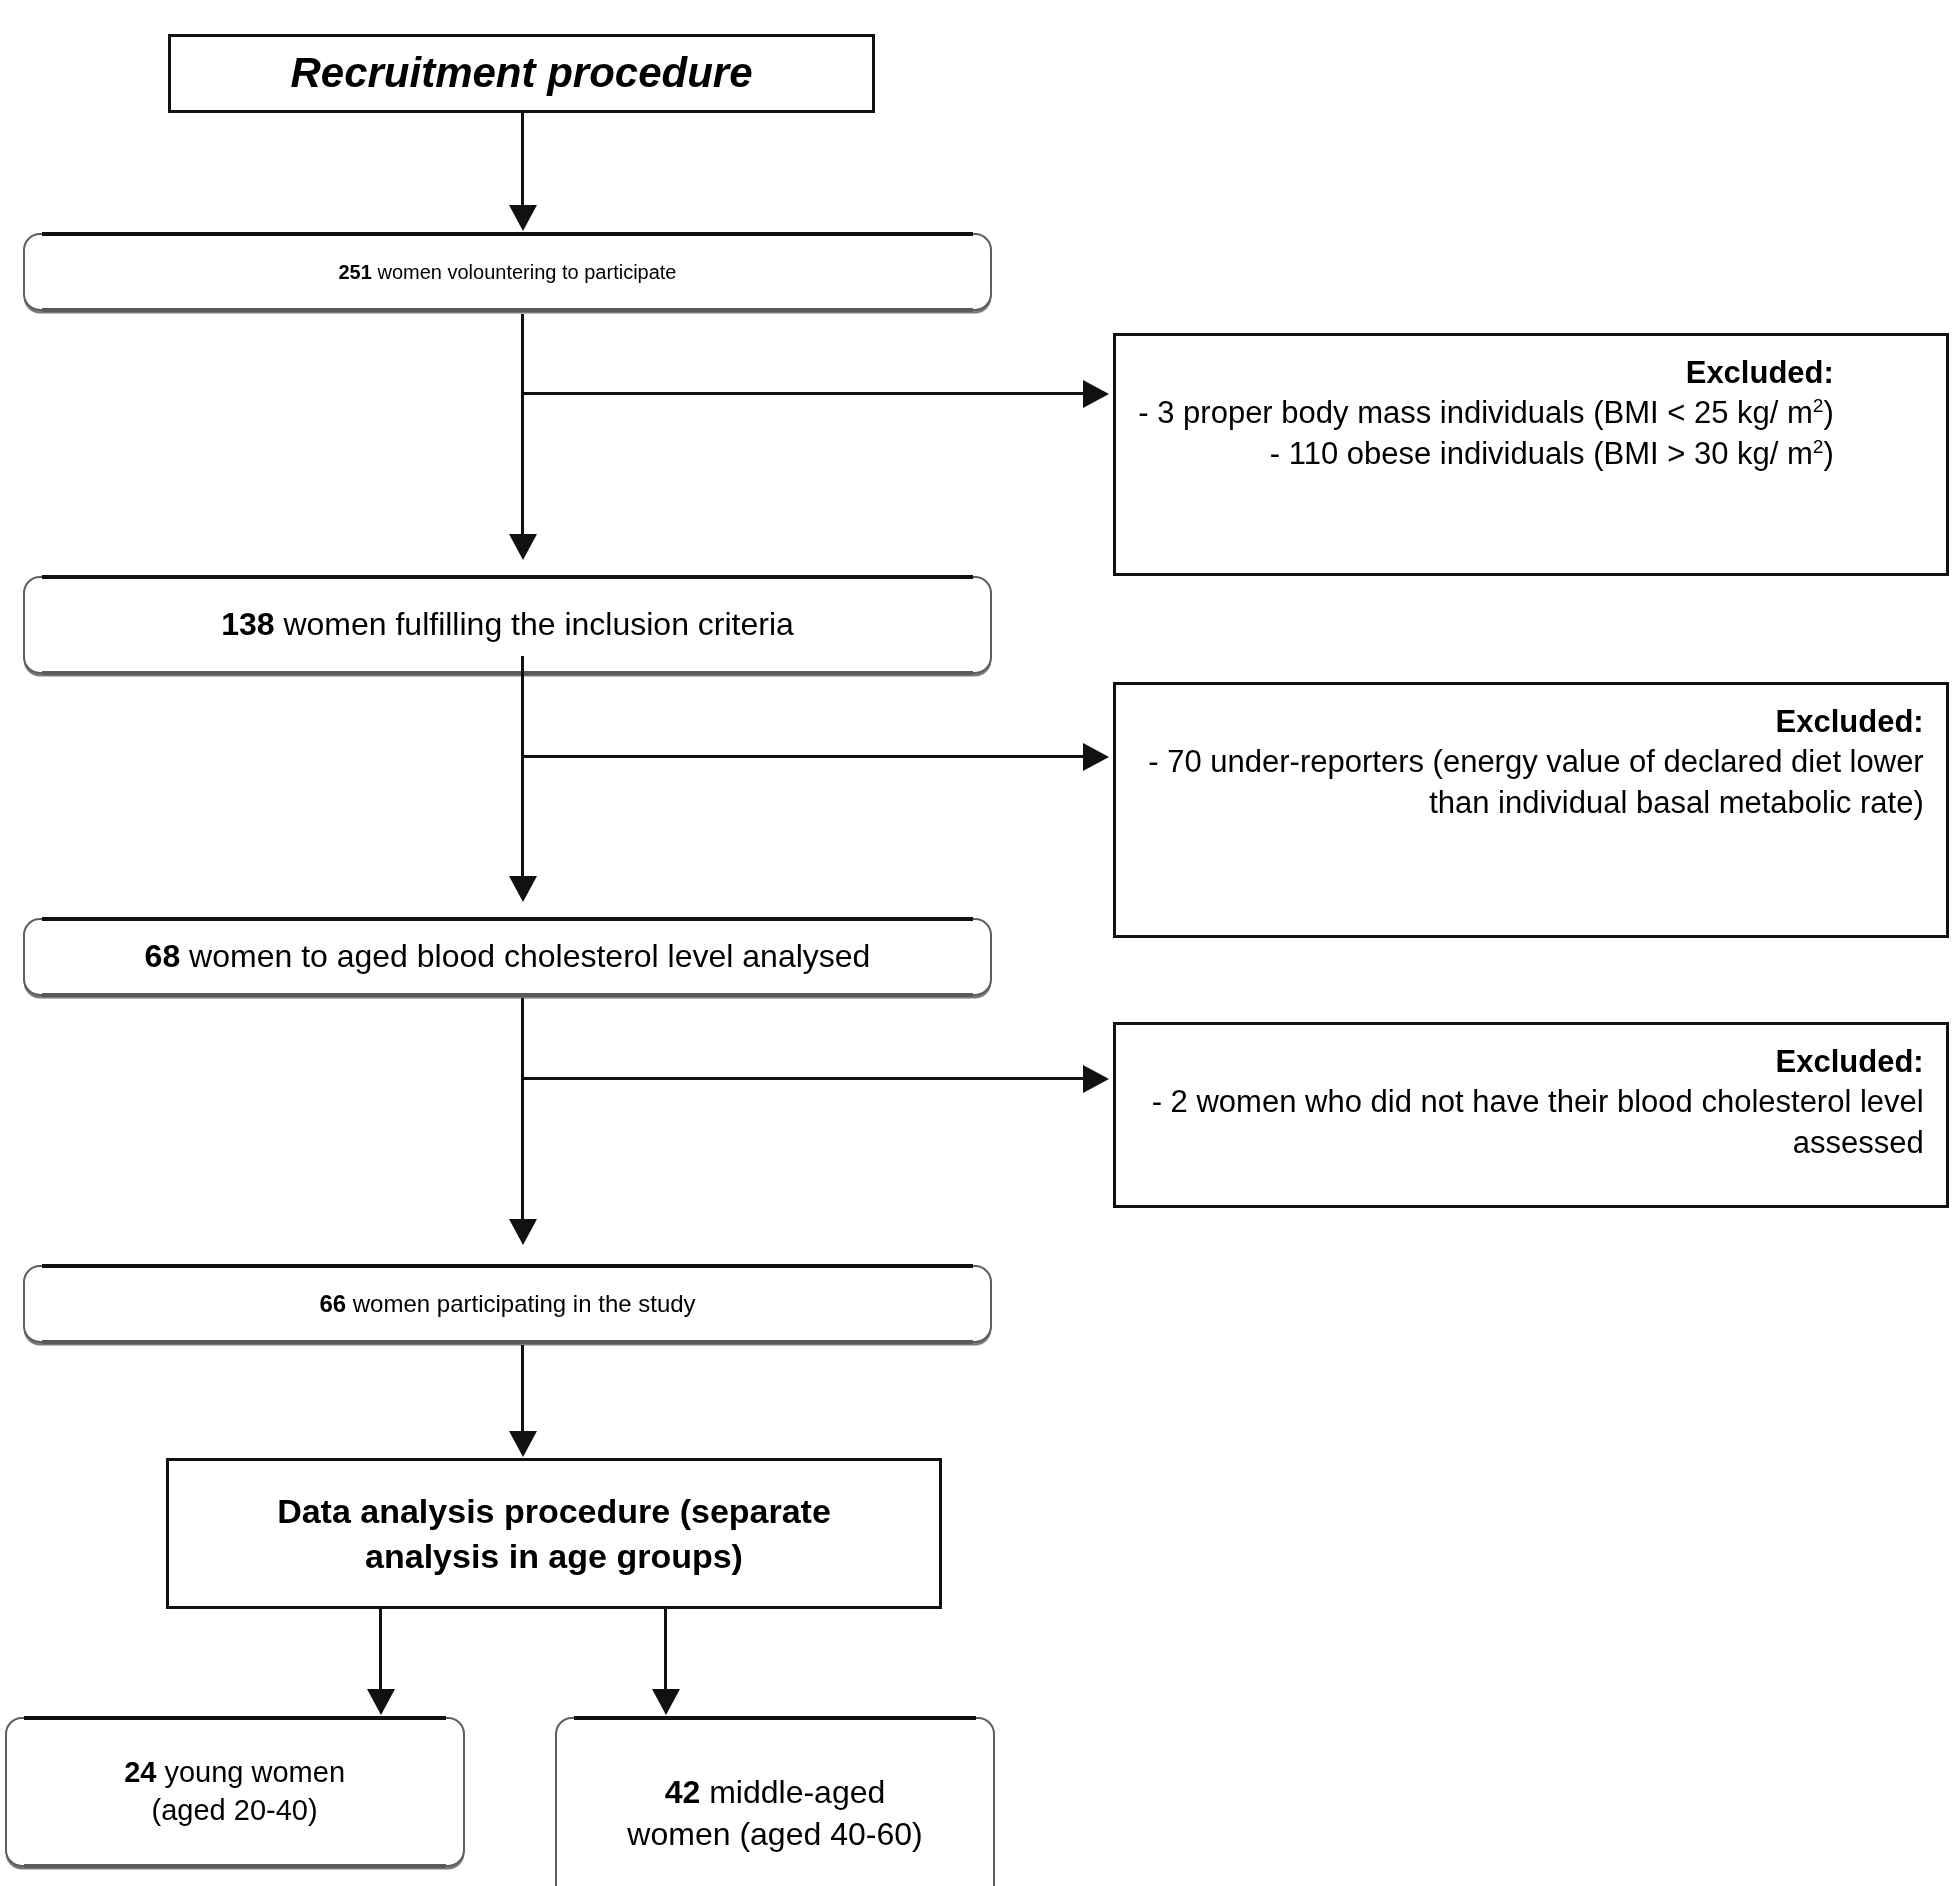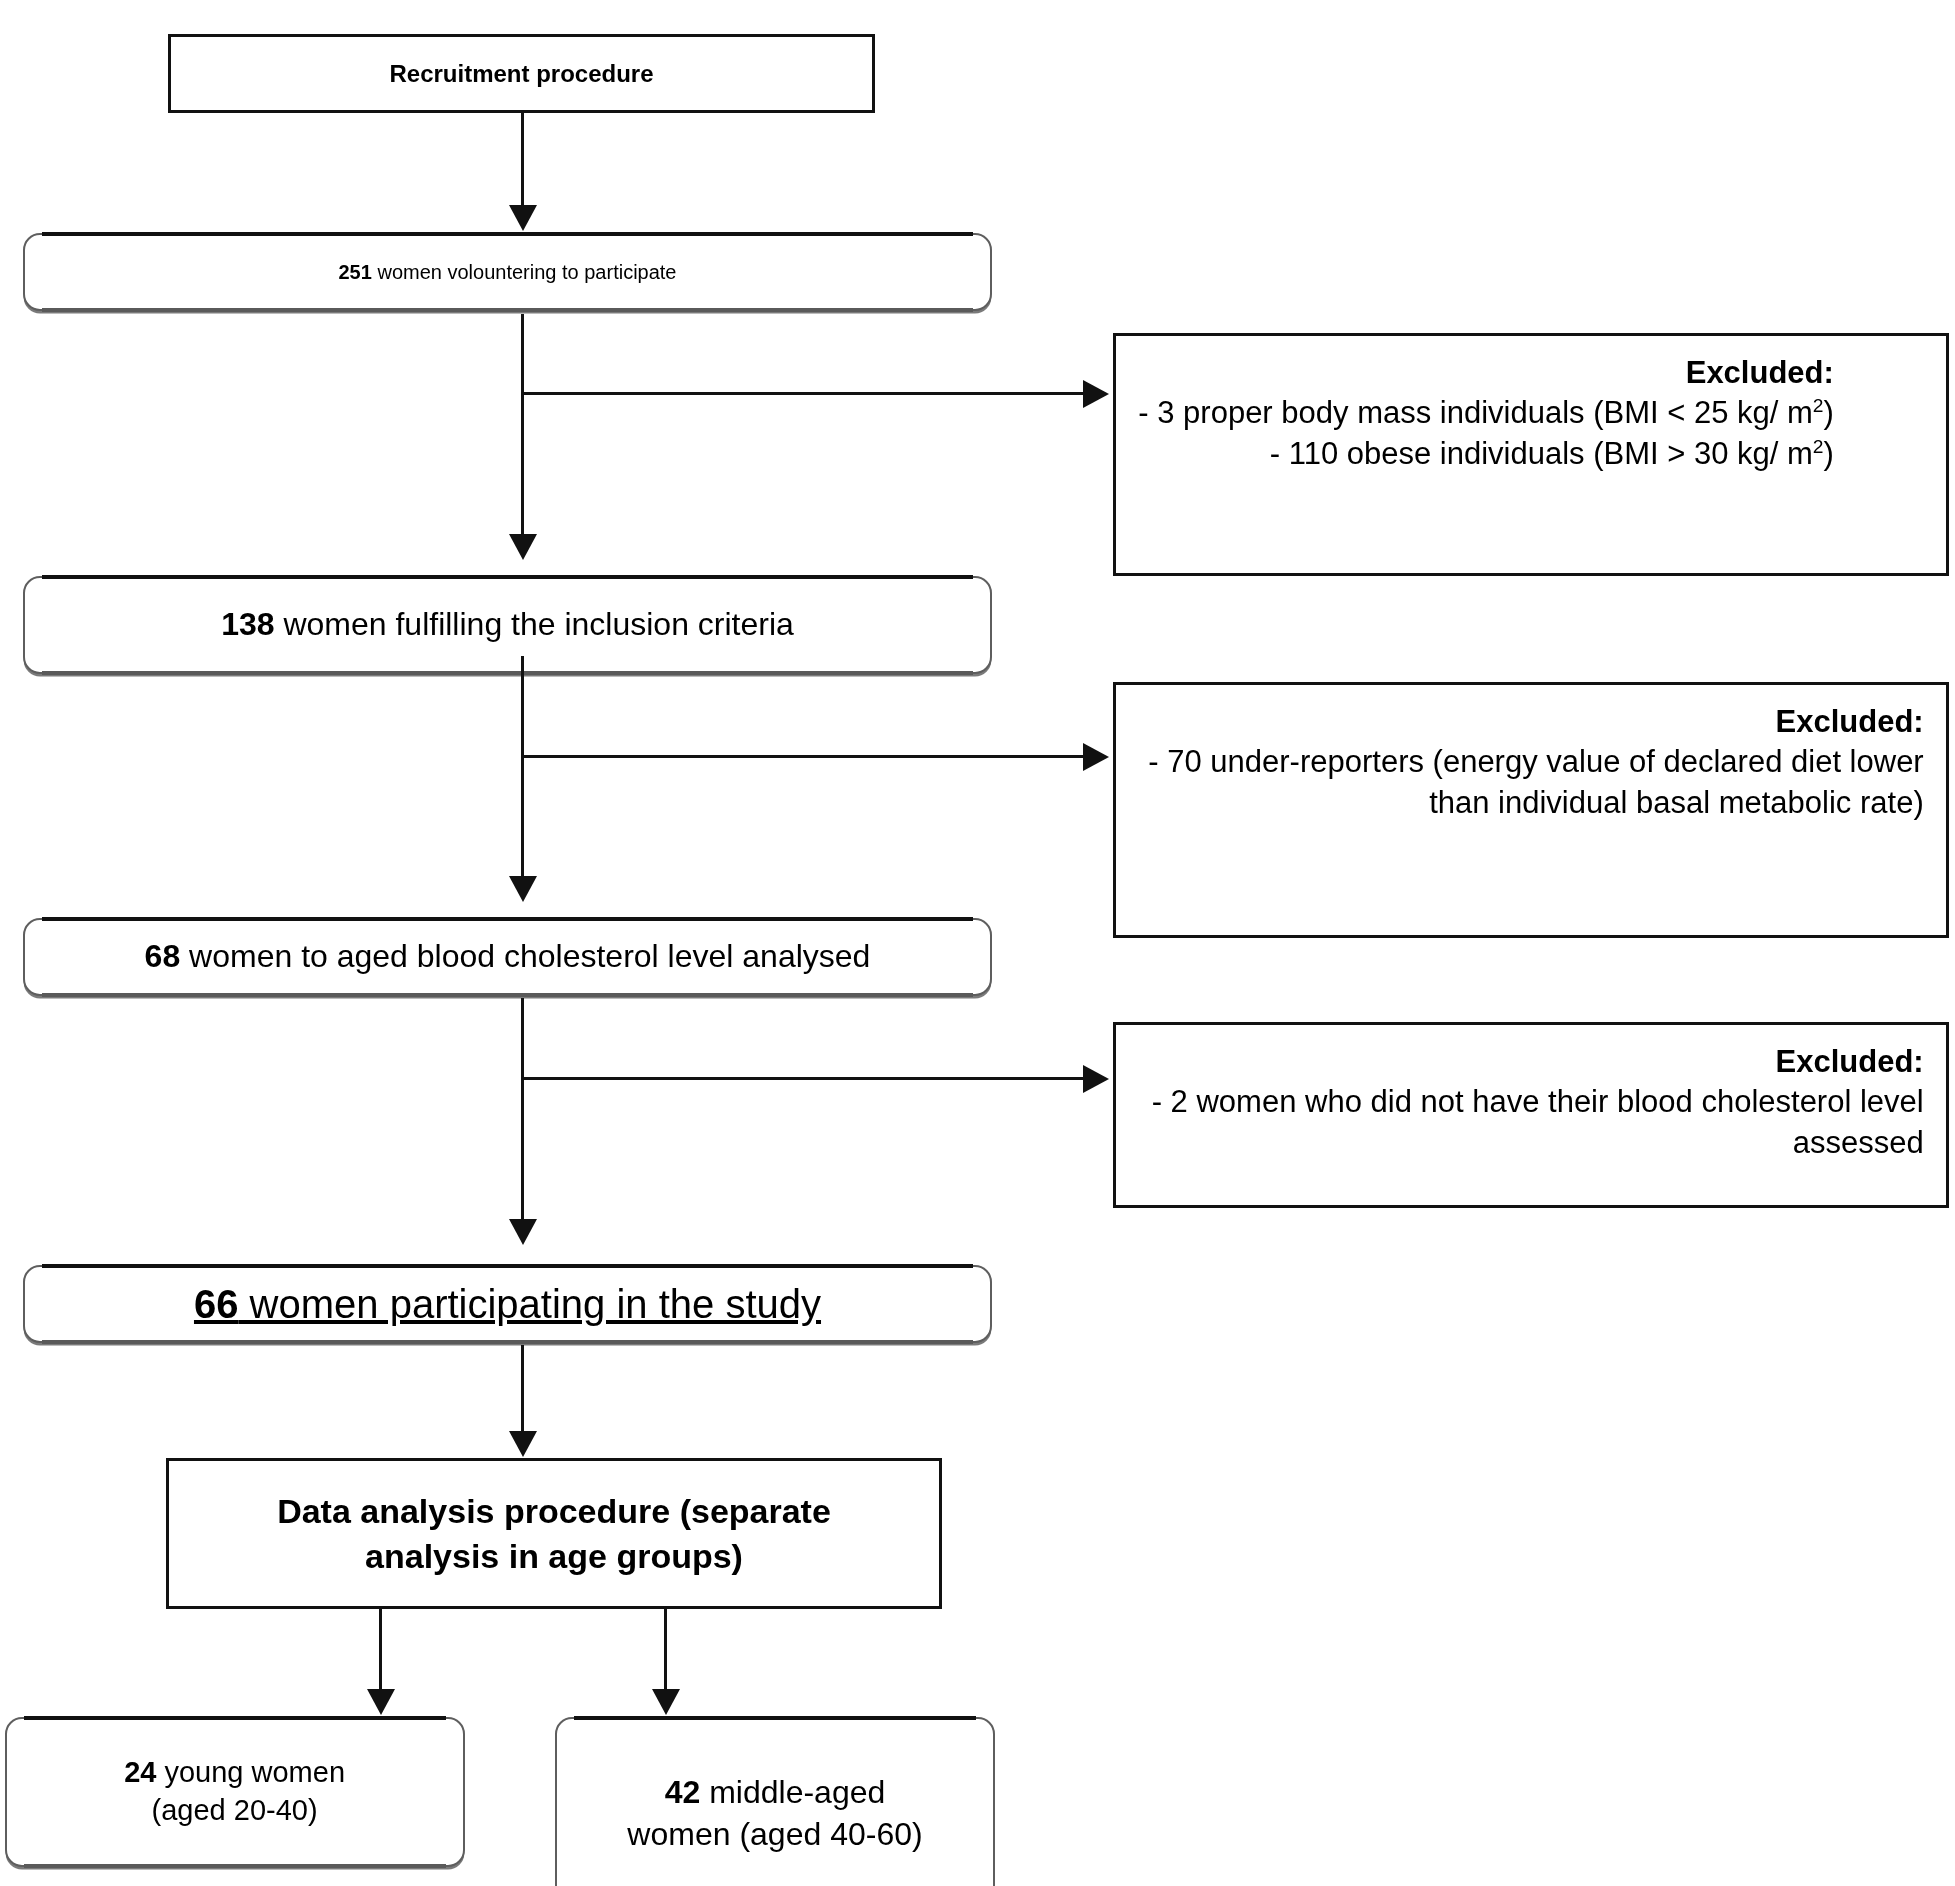--- a/index.html
+++ b/index.html
@@ -35,21 +35,21 @@
   .arrowright{position:absolute;width:0;height:0;
               border-top:14px solid transparent;border-bottom:14px solid transparent;
               border-left:26px solid #111;}
 </style>
 </head>
 <body>
 
 <div id="stage">
 
   <div class="node rect" style="left:168px;top:34px;width:707px;height:79px;">
-    <span class="txt c" style="font-size:24px;font-weight:bold;">Recruitment procedure</span>
+    <span class="txt c" style="font-size:42px;font-weight:bold;font-style:italic;">Recruitment procedure</span>
   </div>
 
   <div class="vline" style="left:521px;top:113px;height:99px;"></div>
   <div class="arrowdown" style="left:509px;top:205px;"></div>
 
   <div class="node round" style="left:23px;top:233px;width:969px;height:78px;">
     <span class="txt c" style="font-size:20px;">
       <b>251</b><span> women volountering to participate</span>
     </span>
   </div>
@@ -101,21 +101,21 @@
   <div class="arrowright" style="left:1083px;top:1065px;"></div>
 
   <div class="node rect excl" style="left:1113px;top:1022px;width:836px;height:186px;padding:17px 22.3px;">
     <div class="txt l" style="font-size:31px;">
       <div style="font-weight:bold;">Excluded:</div>
       <div>- 2 women who did not have their blood cholesterol level assessed</div>
     </div>
   </div>
 
   <div class="node round" style="left:23px;top:1265px;width:969px;height:78px;">
-    <span class="txt c" style="font-size:40px;text-decoration:underline;">
+    <span class="txt c" style="font-size:24px;">
       <b>66</b><span> women participating in the study</span>
     </span>
   </div>
 
   <div class="vline" style="left:521px;top:1345px;height:92px;"></div>
   <div class="arrowdown" style="left:509px;top:1431px;"></div>
 
   <div class="node rect" style="left:166px;top:1458px;width:776px;height:151px;">
     <span class="txt c" style="font-size:34px;font-weight:bold;">
       <span>Data analysis procedure (separate</span><br>

